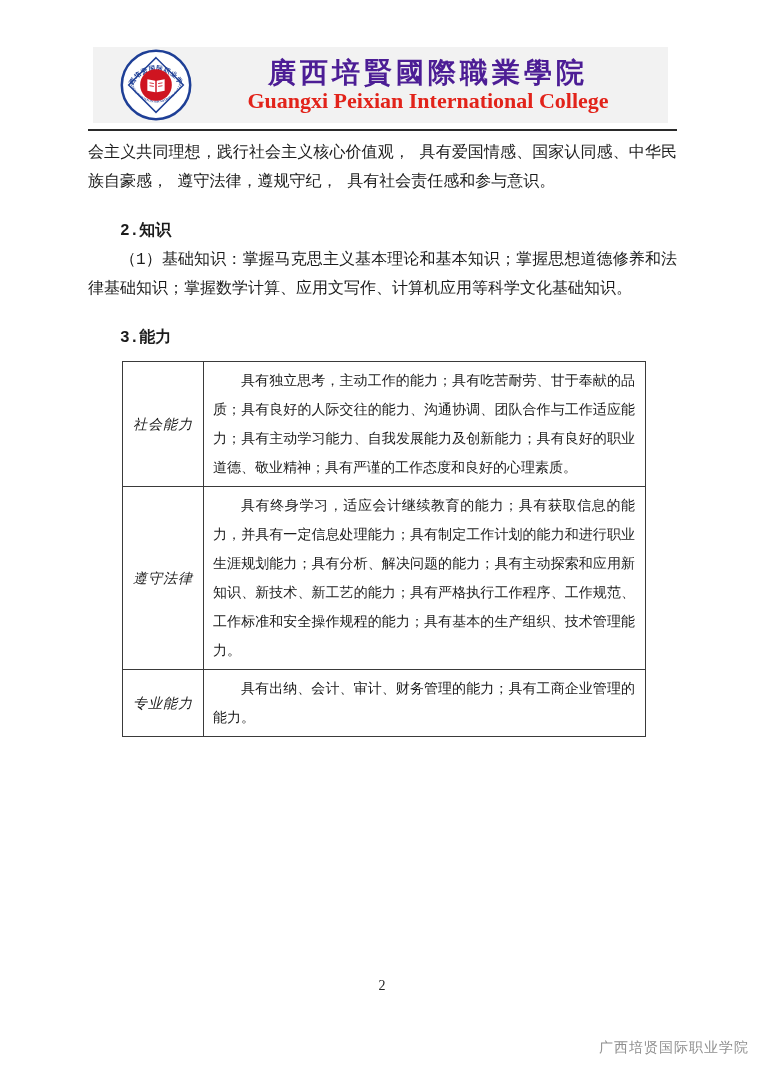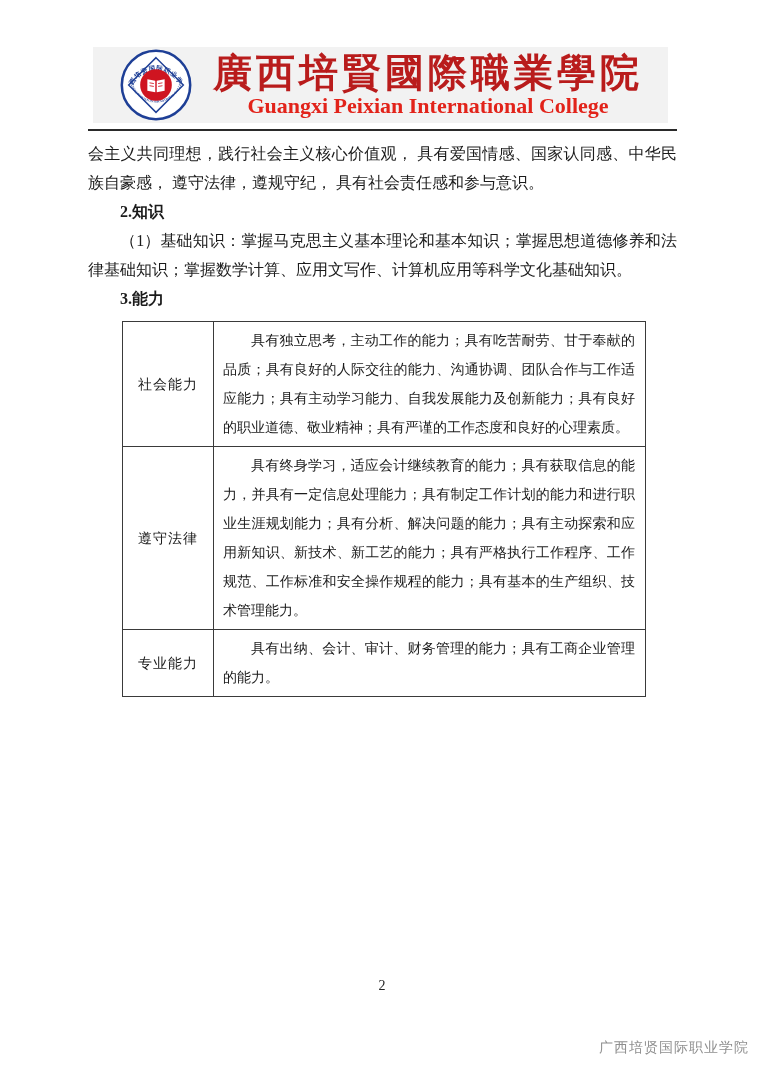--- a/index.html
+++ b/index.html
@@ -28,24 +28,24 @@
     width: 92px; height: 72px;
     display: flex; align-items: center; justify-content: center;
   }
   .titles {
     flex: 1 1 auto;
     text-align: center;
     line-height: 1;
     padding-right: 14px;
   }
   .title-zh {
-    font-size: 39px;
+    font-size: 28px;
     font-weight: bold;
     letter-spacing: 4px;
-    color: #b91c1c;
+    color: #4c1d95;
     font-family: "Liberation Serif", "DejaVu Serif", serif;
     white-space: nowrap;
   }
   .title-en {
     margin-top: 3px;
     font-size: 22px;
     font-weight: bold;
     color: #e2231a;
     font-family: "Liberation Serif", "DejaVu Serif", serif;
     white-space: nowrap;
@@ -58,40 +58,41 @@
   }
   
   .content {
     position: absolute;
     left: 88px; top: 139px;
     width: 589px;
     font-size: 16px;
     line-height: 29px;
     text-align: justify;
   }
-  .content p { margin: 0; }
+  .content p { margin: 0; font-family: Liberation Mono, monospace; }
   .content p.indent { text-indent: 2em; }
-  .content p.heading { text-indent: 2em; font-weight: bold; }
+  .content p.heading { text-indent: 2em; font-weight: bold; margin-top: 20px; }
   
   table.ability {
     margin: 8px 0 0 34px;
     width: 524px;
     border-collapse: collapse;
     table-layout: fixed;
   }
   table.ability td {
     border: 1px solid #3a3a3a;
     font-size: 14px;
     line-height: 29px;
     vertical-align: middle;
   }
   td.label-cell {
-    width: 91px;
+    width: 81px;
     text-align: center;
     letter-spacing: 1px;
+    font-style: italic;
   }
   td.text-cell {
     padding: 4px 10px 4px 9px;
     text-indent: 2em;
     text-align: justify;
   }
   
   .page-number {
     position: absolute;
     left: 0; top: 978px;

